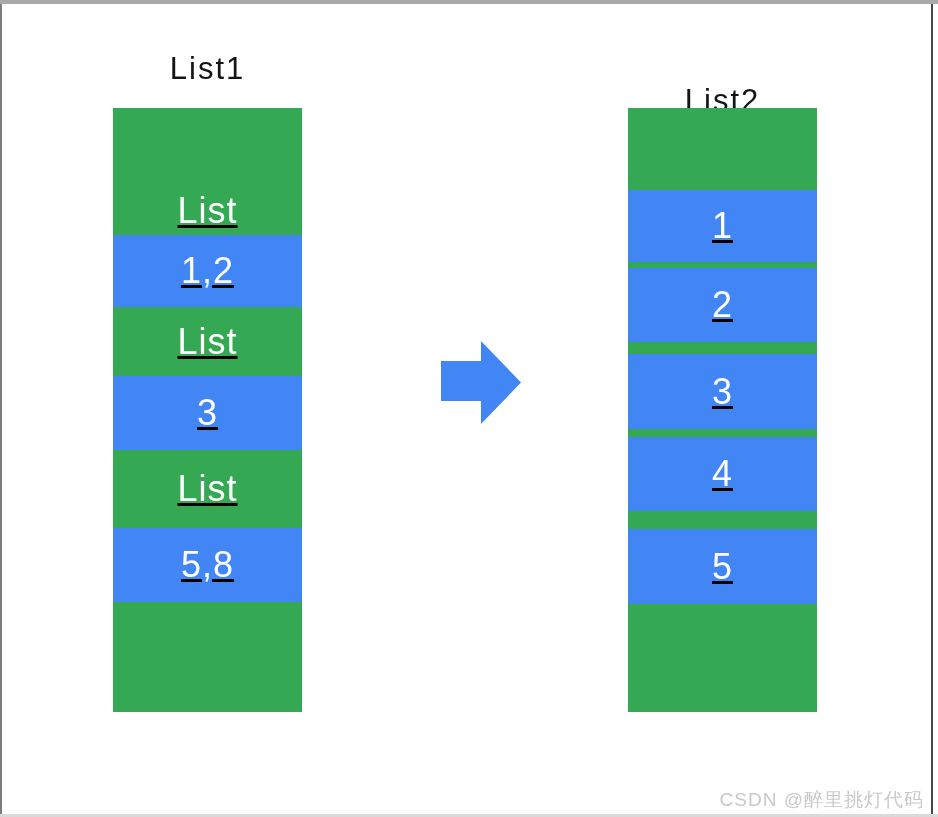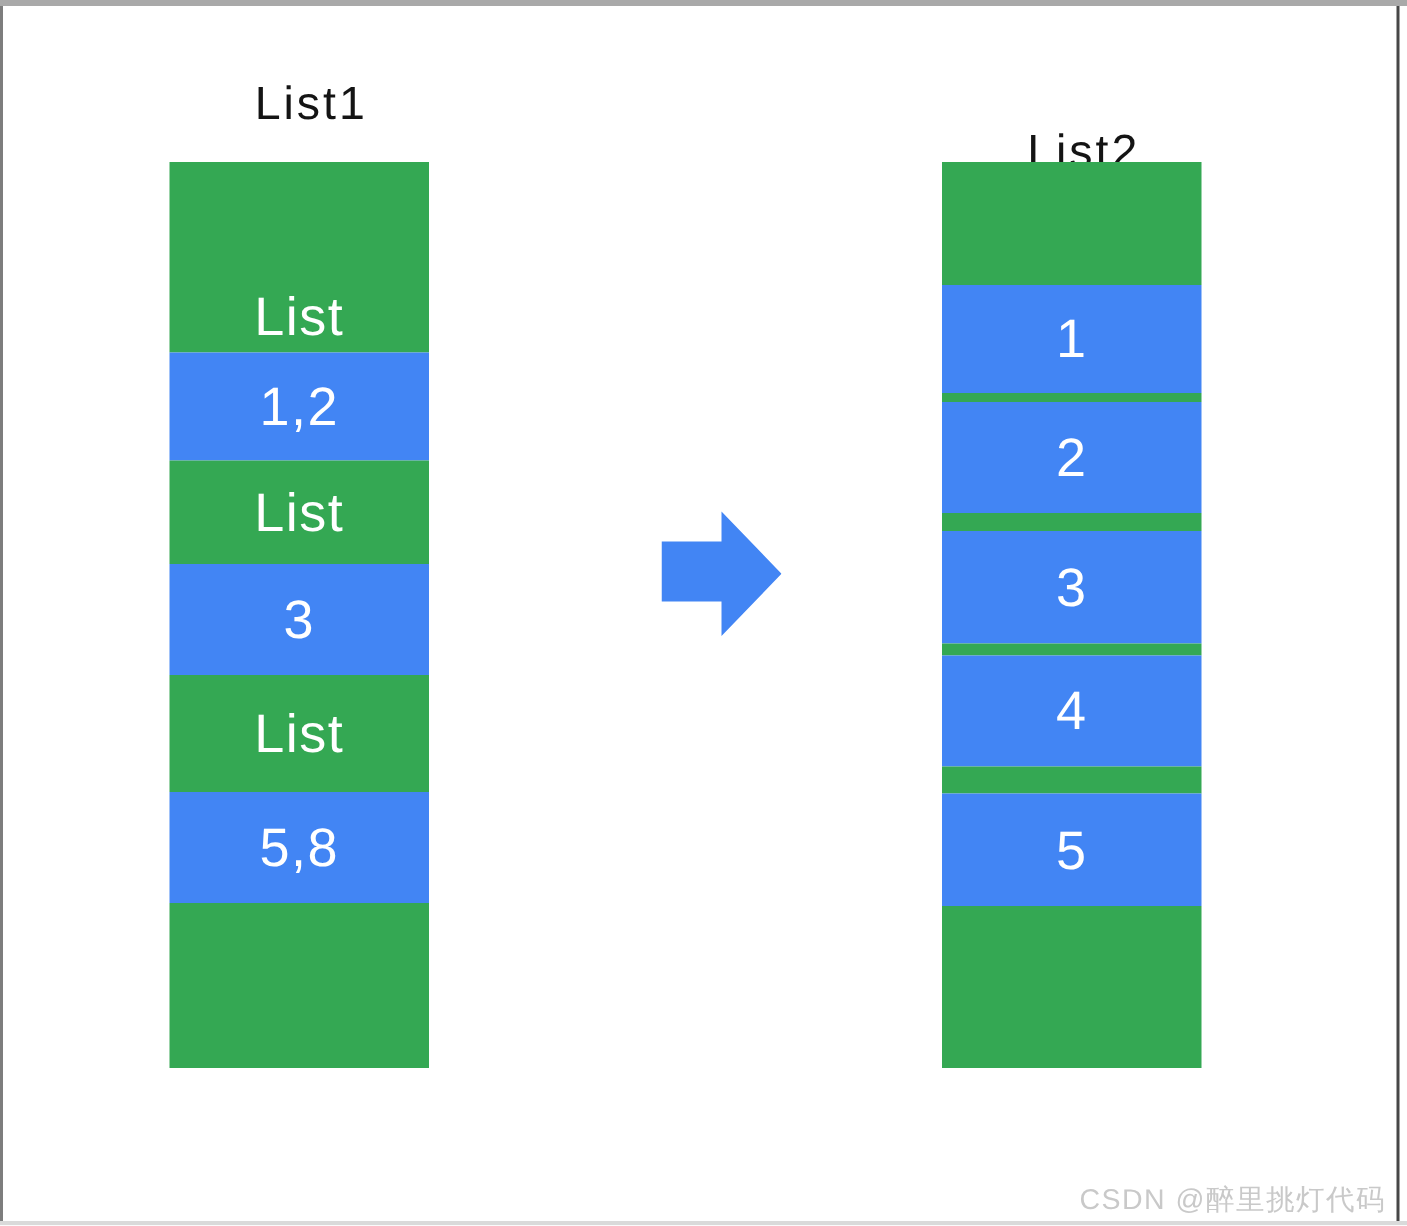--- a/index.html
+++ b/index.html
@@ -31,23 +31,24 @@
     letter-spacing: 2px;
     color: #141414;
     line-height: 1.1;
   }
   .t1 { left: 113px; top: 52px; }
   .t2 { left: 628px; top: 44px; margin-top: 40px; }
 
   .list-col {
     position: absolute;
     top: 108px;
-    width: 173px;
+    width: 189px;
     display: flex;
     flex-direction: column;
+    text-decoration: underline;
   }
   .col1 { left: 113px; }
   .col2 { left: 628px; }
 
   .seg {
     display: flex;
     align-items: center;
     justify-content: center;
     box-sizing: border-box;
     flex: 0 0 auto;

